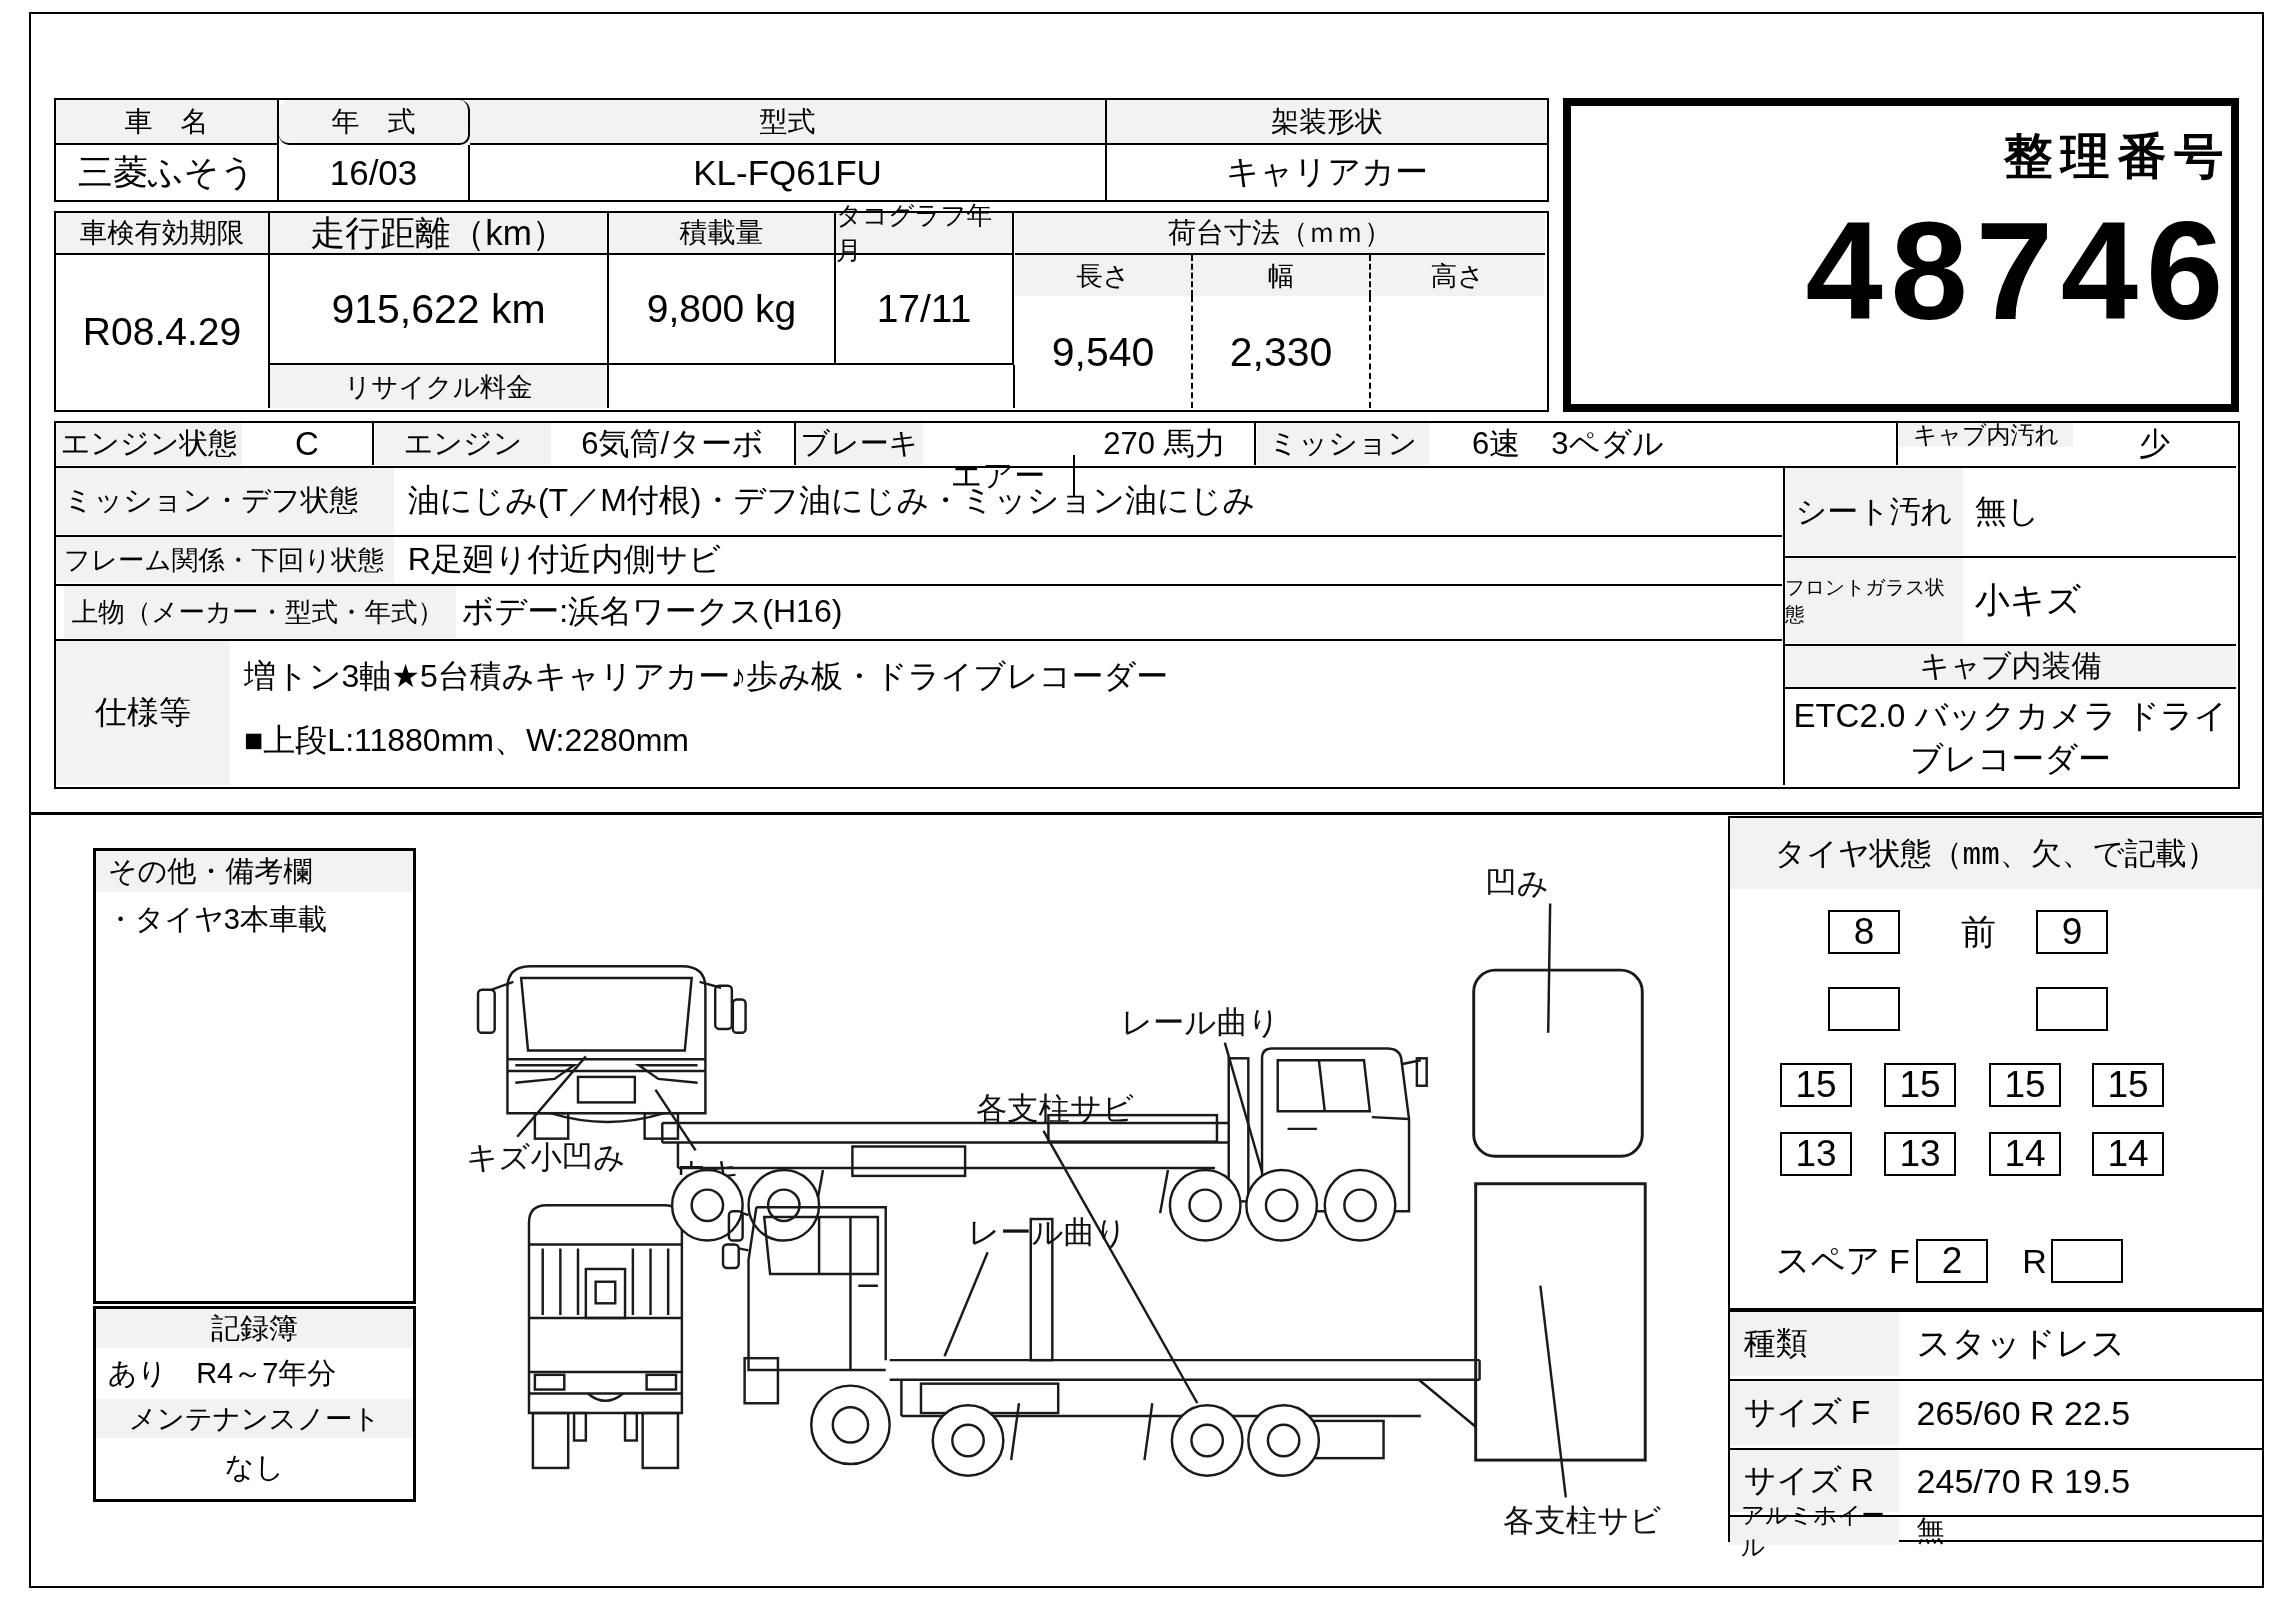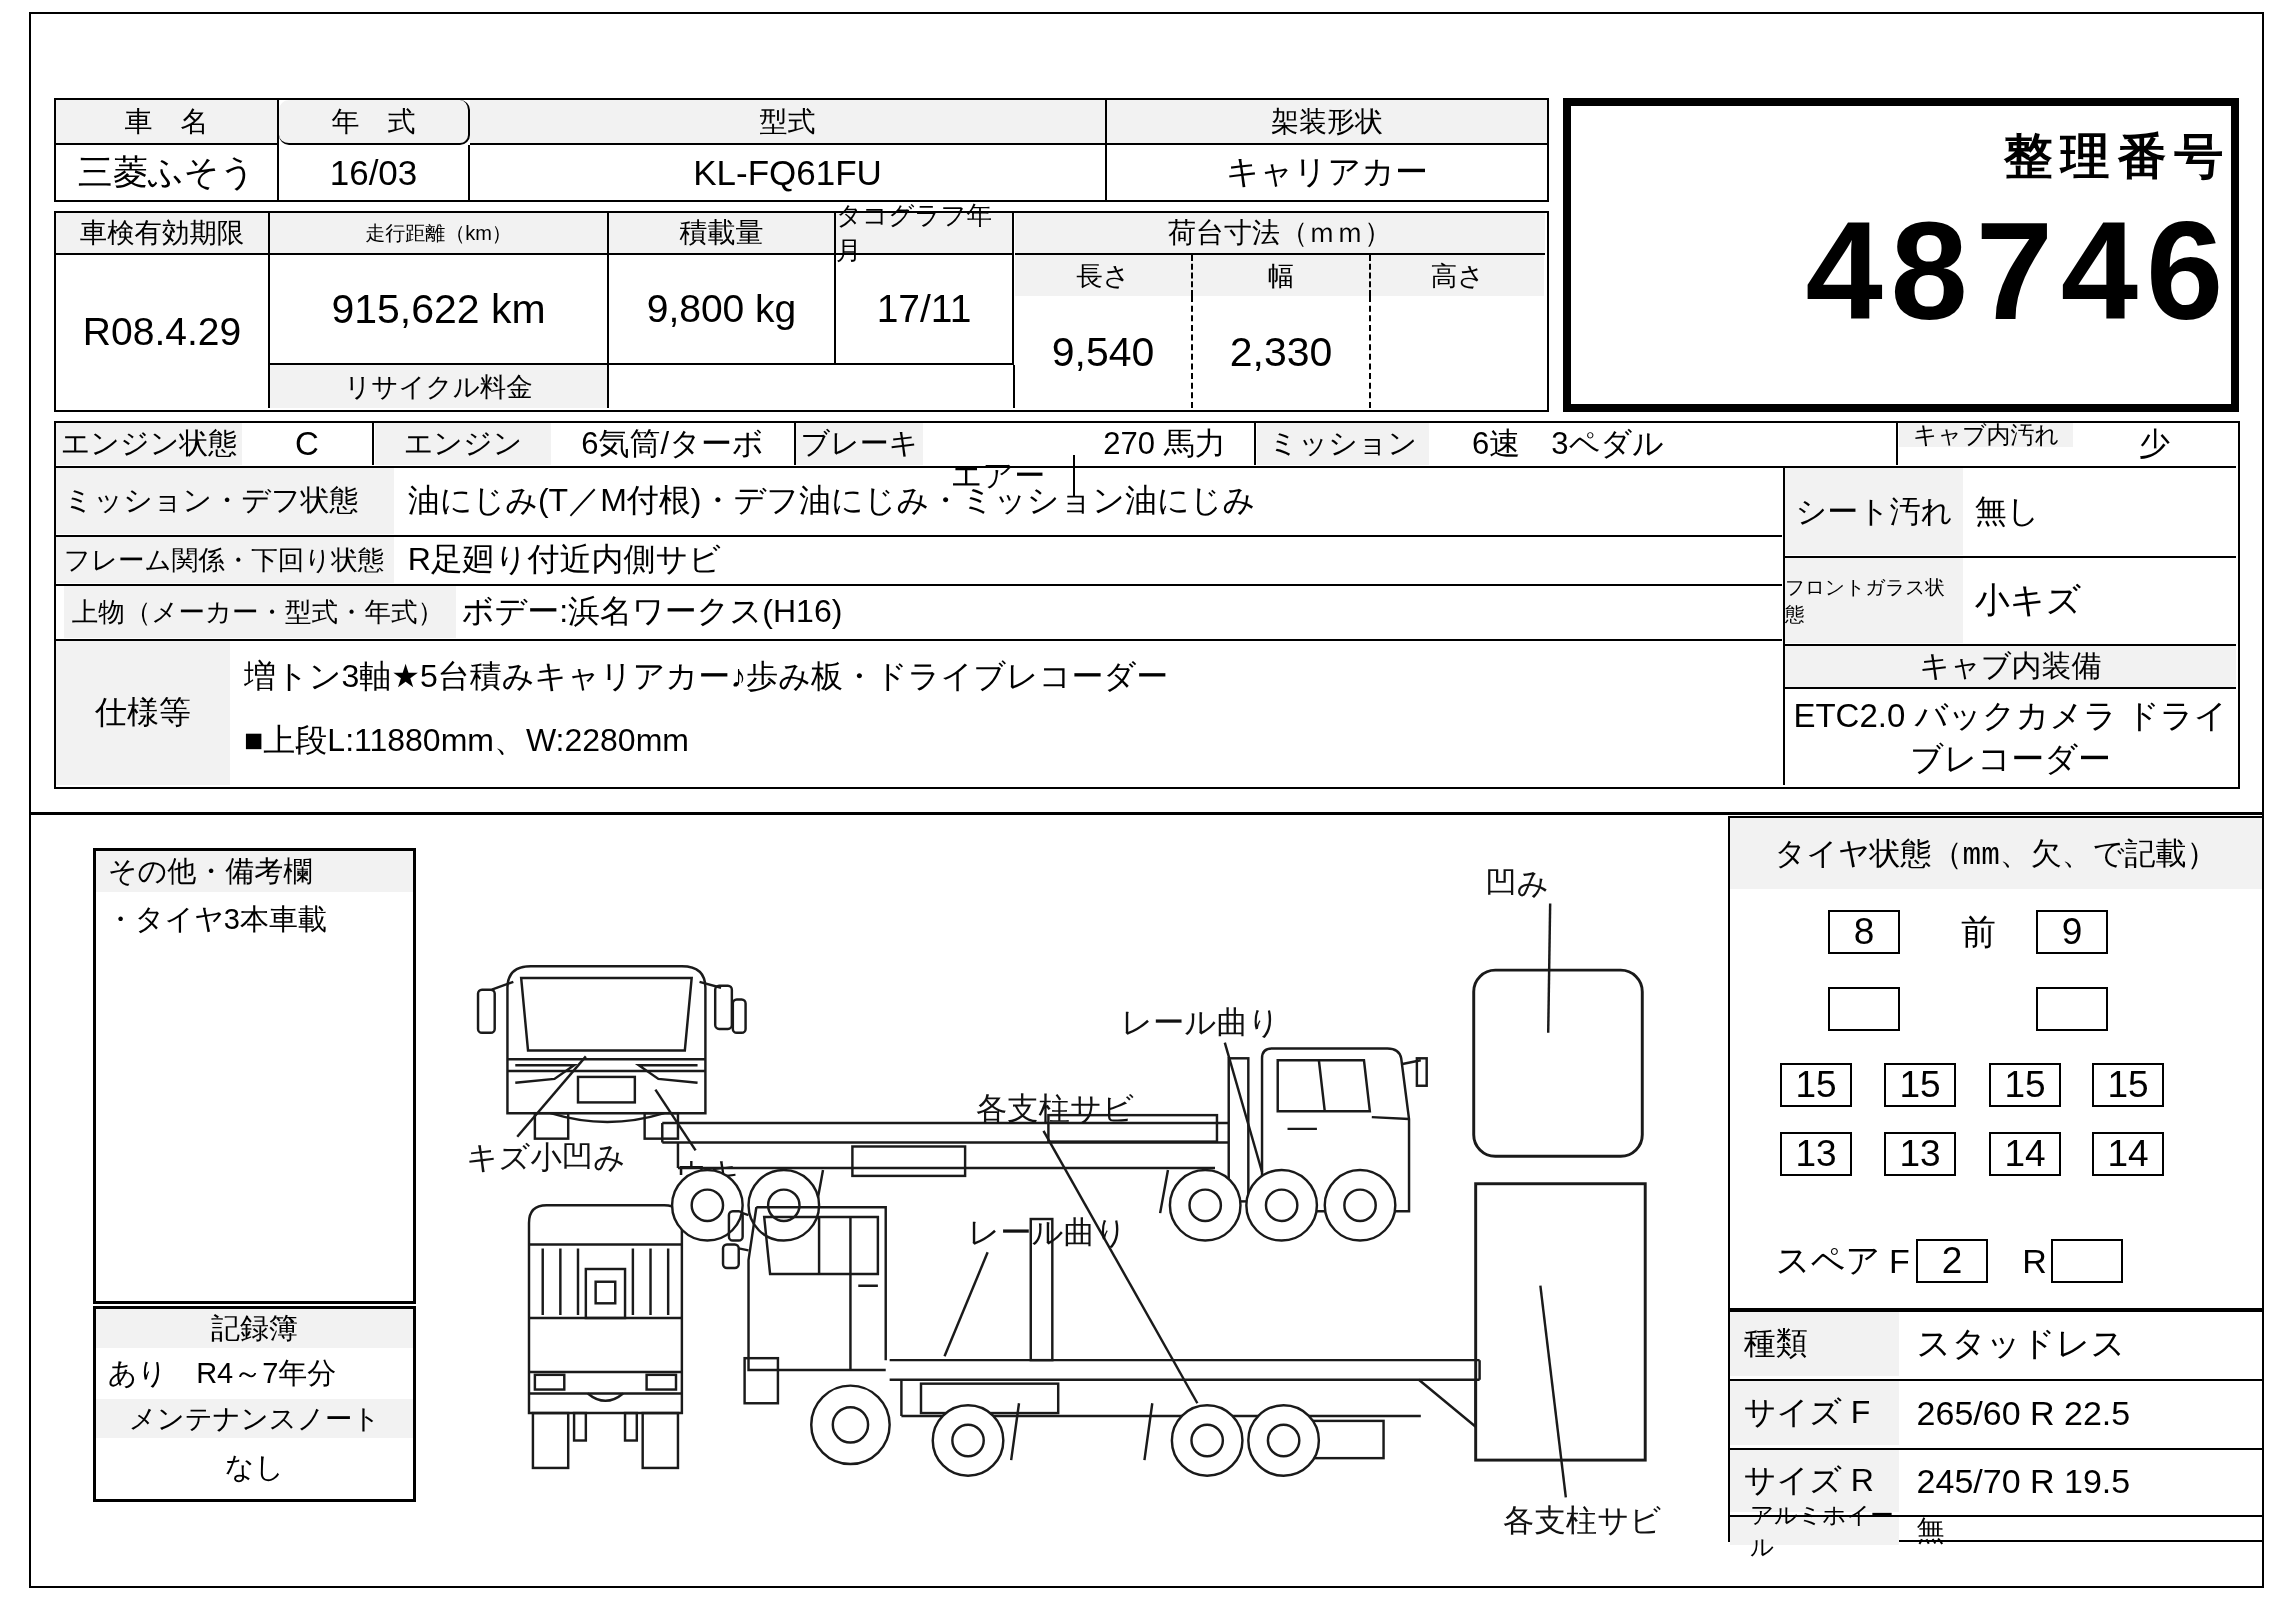--- a/index.html
+++ b/index.html
@@ -36,21 +36,21 @@
     <div class="cell" style="font-size:33px;">キャリアカー</div>
   </div>
 
   <div class="abs" style="left:1563px;top:98px;width:676px;height:314px;border:8.8px solid #000;text-align:right;">
     <div style="font-size:49px;font-weight:700;letter-spacing:7.8px;margin-top:17.6px;">整理番号</div>
     <div style="font-size:139px;font-weight:800;letter-spacing:7.8px;line-height:1.0;margin-top:11.8px;">48746</div>
   </div>
 
   <div class="abs" style="left:54px;top:211px;width:1495px;height:201px;border:2.9px solid #000;">
     <div class="abs cell gray br2 bb2" style="left:0;top:0;width:214px;height:42px;font-size:27.4px;">車検有効期限</div>
-    <div class="abs cell gray br2 bb2" style="left:214px;top:0;width:339px;height:42px;font-size:20px;">走行距離（km）</div>
+    <div class="abs cell gray br2 bb2" style="left:214px;top:0;width:339px;height:42px;font-size:35px;">走行距離（km）</div>
     <div class="abs cell gray br2 bb2" style="left:553px;top:0;width:227px;height:42px;font-size:28px;">積載量</div>
     <div class="abs cell gray br2 bb2" style="left:780px;top:0;width:178px;height:42px;font-size:25.5px;">タコグラフ年月</div>
     <div class="abs cell gray bb2" style="left:959px;top:0;width:530px;height:42px;font-size:28px;">荷台寸法（ｍｍ）</div>
 
     <div class="abs cell br2" style="left:0;top:42px;width:214px;height:153px;font-size:39px;">R08.4.29</div>
     <div class="abs cell br2 bb2" style="left:214px;top:42px;width:339px;height:110px;font-size:41px;">915,622 km</div>
     <div class="abs cell br2 bb2" style="left:553px;top:42px;width:227px;height:110px;font-size:39px;">9,800 kg</div>
     <div class="abs cell br2 bb2" style="left:780px;top:42px;width:178px;height:110px;font-size:39px;">17/11</div>
 
     <div class="abs cell gray br2" style="left:214px;top:152px;width:339px;height:43px;font-size:26.5px;">リサイクル料金</div>
@@ -157,21 +157,21 @@
     </div>
     <div class="bb3" style="height:67px;position:relative;">
       <div class="abs cell cl gray" style="left:0;top:0;width:169px;height:64px;font-size:32px;padding-left:13.7px;">サイズ F</div>
       <div class="abs cell cl" style="left:169px;top:0;width:362px;height:64px;font-size:34px;padding-left:17.6px;">265/60 R 22.5</div>
     </div>
     <div class="bb3" style="height:65px;position:relative;">
       <div class="abs cell cl gray" style="left:0;top:0;width:169px;height:62px;font-size:32px;padding-left:13.7px;">サイズ R</div>
       <div class="abs cell cl" style="left:169px;top:0;width:362px;height:62px;font-size:34px;padding-left:17.6px;">245/70 R 19.5</div>
     </div>
     <div style="height:28px;position:relative;">
-      <div class="abs cell cl gray" style="left:0;top:0;width:169px;height:28px;font-size:23.5px;padding-left:20px;">アルミホイール</div>
+      <div class="abs cell cl gray" style="left:0;top:0;width:169px;height:28px;font-size:23.5px;padding-left:11px;">アルミホイール</div>
       <div class="abs cell cl" style="left:169px;top:0;width:362px;height:28px;font-size:28px;padding-left:17.6px;">無</div>
     </div>
   </div>
 
   <svg class="abs" style="left:431px;top:823px;" width="1274" height="745" viewBox="0 0 1300 760">
 
     <g stroke="#1a1a1a" stroke-width="2.5" fill="none">
       <path d="M78,296 L78,168 Q78,146 102,146 L256,146 Q280,146 280,168 L280,296 Z"></path>
       <path d="M92,158 L266,158 L259,232 L99,232 Z"></path>
       <path d="M78,241 L280,241 M78,253 L280,253"></path>

